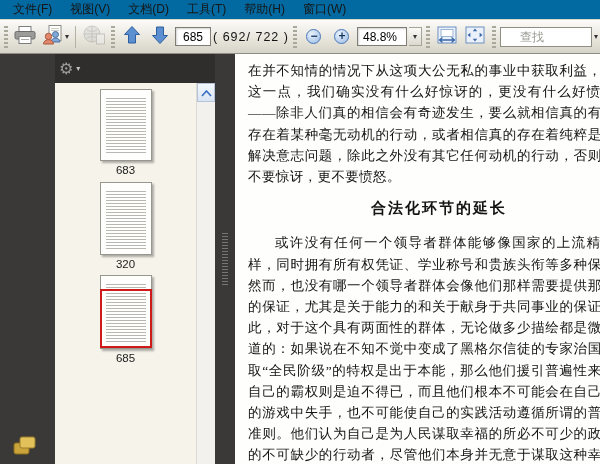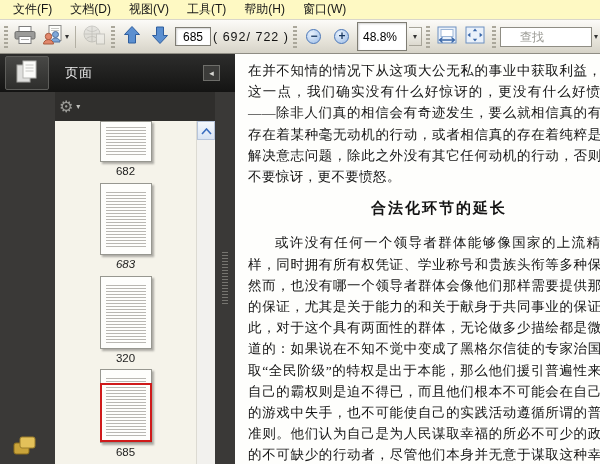--- a/index.html
+++ b/index.html
@@ -4,21 +4,21 @@
 <style>
   * { margin:0; padding:0; box-sizing:border-box; }
   body { background:#888; }
   .app {
     position:relative; width:600px; height:464px; overflow:hidden;
     background:#fff; font-family:"Liberation Sans","DejaVu Sans",sans-serif;
     font-size:12px; color:#111; user-select:none;
   }
   
   .menubar {
-    height:20px; background:#fef9c3; border-bottom:1px solid #d9d6ca;
+    height:20px; background:#0369a1; border-bottom:1px solid #d9d6ca;
     display:flex; align-items:center; padding-left:4px;
   }
   .menu-item { padding:2px 9px; font-size:12px; color:#161616; cursor:default; }
   
   .toolbar {
     height:34px; display:flex; align-items:center; padding:0 2px; gap:2px;
     background:linear-gradient(#fcfbf8,#e3e0d6 70%,#d6d3c8);
     border-bottom:1px solid #8f8d84;
   }
   .grip { width:4px; height:22px; margin:0 2px;
@@ -34,21 +34,21 @@
     box-shadow:inset 1px 1px 2px rgba(0,0,0,.18);
   }
   .page-count { font-size:12.5px; font-weight:normal; color:#141414; letter-spacing:1px; margin:0 0; white-space:nowrap; }
   .zoom-circle {
     width:15px; height:15px; border-radius:50%; border:1px solid #4a76b8;
     background:radial-gradient(circle at 35% 30%, #e8f1fc, #9cbce6);
     color:#17365e; font-weight:bold; font-size:12px; line-height:13px;
     display:flex; align-items:center; justify-content:center;
   }
   .zoom-input {
-    width:50px; height:29px; border:1px solid #7f7d74; background:#fff;
+    width:50px; height:19px; border:1px solid #7f7d74; background:#fff;
     font-size:12px; padding-left:5px; font-family:"Liberation Sans",sans-serif;
     box-shadow:inset 1px 1px 2px rgba(0,0,0,.18);
   }
   .combo-caret { width:13px; height:19px; display:flex; align-items:center; justify-content:center;
     border:1px solid #a7a499; border-left:none; background:linear-gradient(#fafaf7,#dcd9cf); }
   .search-input {
     width:92px; height:20px; border:1px solid #8f8d84; background:#fff;
     font-size:12px; padding-left:19px; font-family:"Liberation Sans",sans-serif;
   }
   .search-input::placeholder { color:#9a9a94; }
@@ -110,22 +110,22 @@
   }
   .p2 { text-indent:2em; }
 </style>
 </head>
 <body>
 
 <div class="app">
 
   <div class="menubar">
     <div class="menu-item">文件(F)</div>
+    <div class="menu-item">视图(V)</div>
     <div class="menu-item">文档(D)</div>
-    <div class="menu-item">视图(V)</div>
     <div class="menu-item">工具(T)</div>
     <div class="menu-item">帮助(H)</div>
     <div class="menu-item">窗口(W)</div>
   </div>
 
   <div class="toolbar">
     <span class="grip"></span>
 
     <div class="tbtn">
       <span>
@@ -224,63 +224,42 @@
 
     <span class="grip"></span>
 
     <input class="search-input" placeholder="查找" style="">
     <span class="caret">▾</span>
   </div>
 
   <div class="content">
 
     <div class="panel">
-      <div class="panel-header">
-        <div class="pages-tab">
-          <span>
-            <svg width="24" height="26" viewBox="0 0 24 26">
-              <rect x="2" y="6" width="13" height="17" fill="#dfdfdd" stroke="#a3a3a0"></rect>
-              <rect x="8" y="2" width="13" height="17" fill="#fbfbf9" stroke="#b5b5b2"></rect>
-              <line x1="10.5" y1="6" x2="18.5" y2="6" stroke="#c7c7c4"></line>
-              <line x1="10.5" y1="9" x2="18.5" y2="9" stroke="#c7c7c4"></line>
-              <line x1="10.5" y1="12" x2="18.5" y2="12" stroke="#c7c7c4"></line>
-            </svg>
-          </span>
-        </div>
-        <span class="panel-title">页面</span>
-        <span class="collapse-btn">◂</span>
-      </div>
 
       <div class="panel-body">
         <div class="navstrip">
           <span class="comments-dock">
             <svg width="24" height="19" viewBox="0 0 24 19">
               <rect x="1" y="7" width="15" height="11" rx="2" fill="#caa43a" stroke="#8a6d1d"></rect>
               <rect x="7" y="1" width="15" height="11" rx="2" fill="#e3c15a" stroke="#9a7d2a"></rect>
             </svg>
           </span>
         </div>
 
         <div class="thumbarea">
           <div class="gear-row">
             <span class="gear-glyph">⚙</span>
             <span class="gear-caret">▾</span>
           </div>
 
           <div class="thumb-row">
             <div class="thumb-list">
 
-              <div style="margin-top:0;">
-                <div class="thumb-box" style="height:41px;">
-                  <div class="thumb-fill"></div>
-                </div>
-                <div class="thumb-label">682</div>
-              </div>
-
-              <div style="margin-top:6px;font-style:italic;">
+
+              <div style="margin-top:6px;">
                 <div class="thumb-box" style="height:72px;">
                   <div class="thumb-fill partial"></div>
                 </div>
                 <div class="thumb-label">683</div>
               </div>
 
               <div style="margin-top:6px;">
                 <div class="thumb-box" style="height:73px;">
                   <div class="thumb-fill partial"></div>
                 </div>

